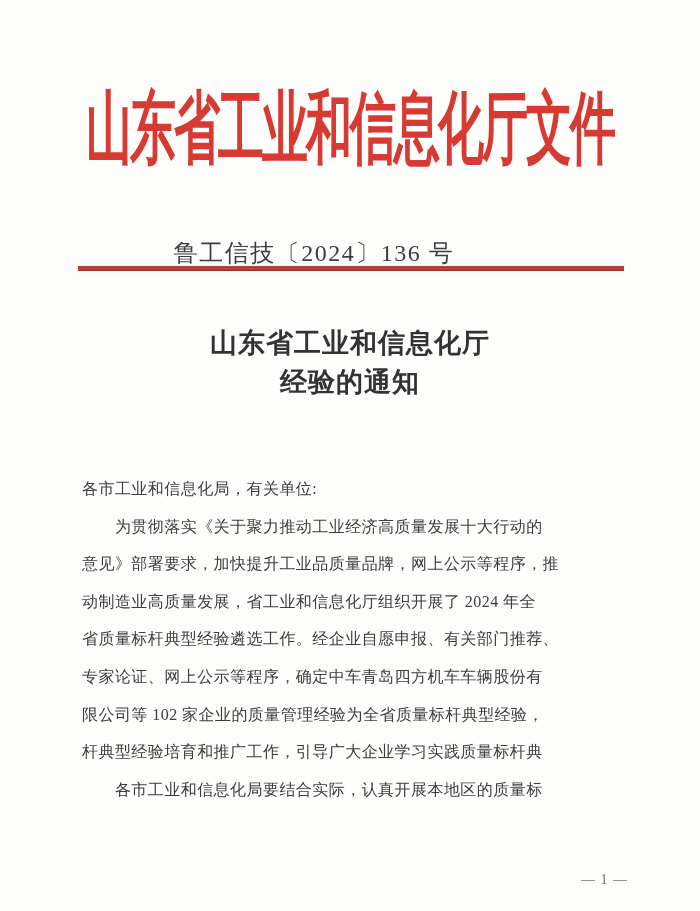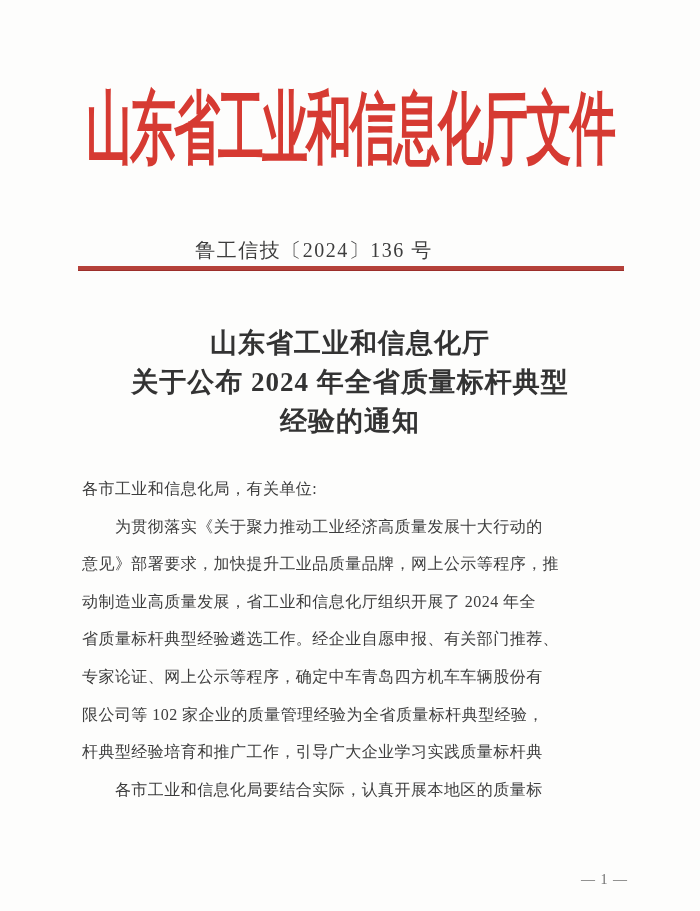--- a/index.html
+++ b/index.html
@@ -31,21 +31,21 @@
     transform: scaleY(1.72);
     transform-origin: center top;
     white-space: nowrap;
   }
   .doc-number {
     position: absolute;
     top: 237px;
     left: 0;
     width: 628px;
     text-align: center;
-    font-size: 20px;
+    font-size: 24px;
     letter-spacing: 1.5px;
     color: var(--text-color, #3d3d3d);
   }
   .red-rule {
     position: absolute;
     top: 266px;
     left: 78px;
     width: 546px;
     height: 4px;
     background: var(--rule-red, #b5413a);
@@ -93,21 +93,20 @@
 <div class="page">
 
   <div class="letterhead">山东省工业和信息化厅文件</div>
 
   <div class="doc-number">鲁工信技〔2024〕136 号</div>
 
   <div class="red-rule"></div>
 
   <div class="doc-title">
     <div>山东省工业和信息化厅</div>
-    <div>关于公布 2024 年全省质量标杆典型</div>
     <div>经验的通知</div>
   </div>
 
   <div class="body-text">
     <div class="body-line">各市工业和信息化局，有关单位:</div>
     <div class="body-line">　　为贯彻落实《关于聚力推动工业经济高质量发展十大行动的</div>
     <div class="body-line">意见》部署要求，加快提升工业品质量品牌，网上公示等程序，推</div>
     <div class="body-line">动制造业高质量发展，省工业和信息化厅组织开展了 2024 年全</div>
     <div class="body-line">省质量标杆典型经验遴选工作。经企业自愿申报、有关部门推荐、</div>
     <div class="body-line">专家论证、网上公示等程序，确定中车青岛四方机车车辆股份有</div>

